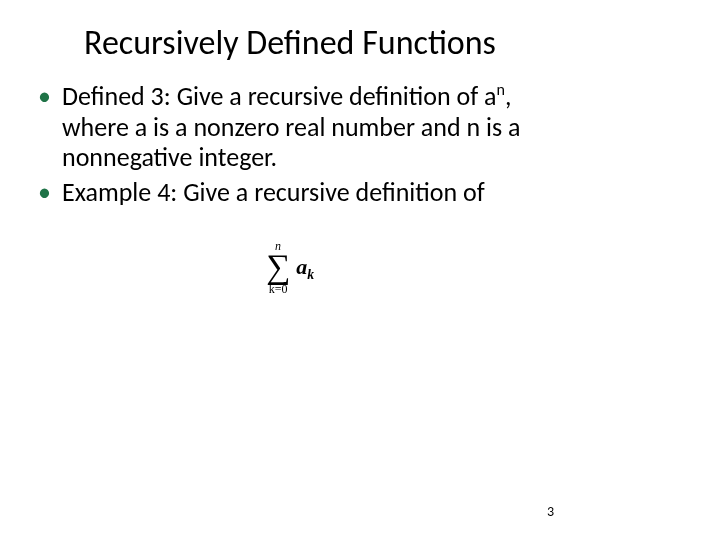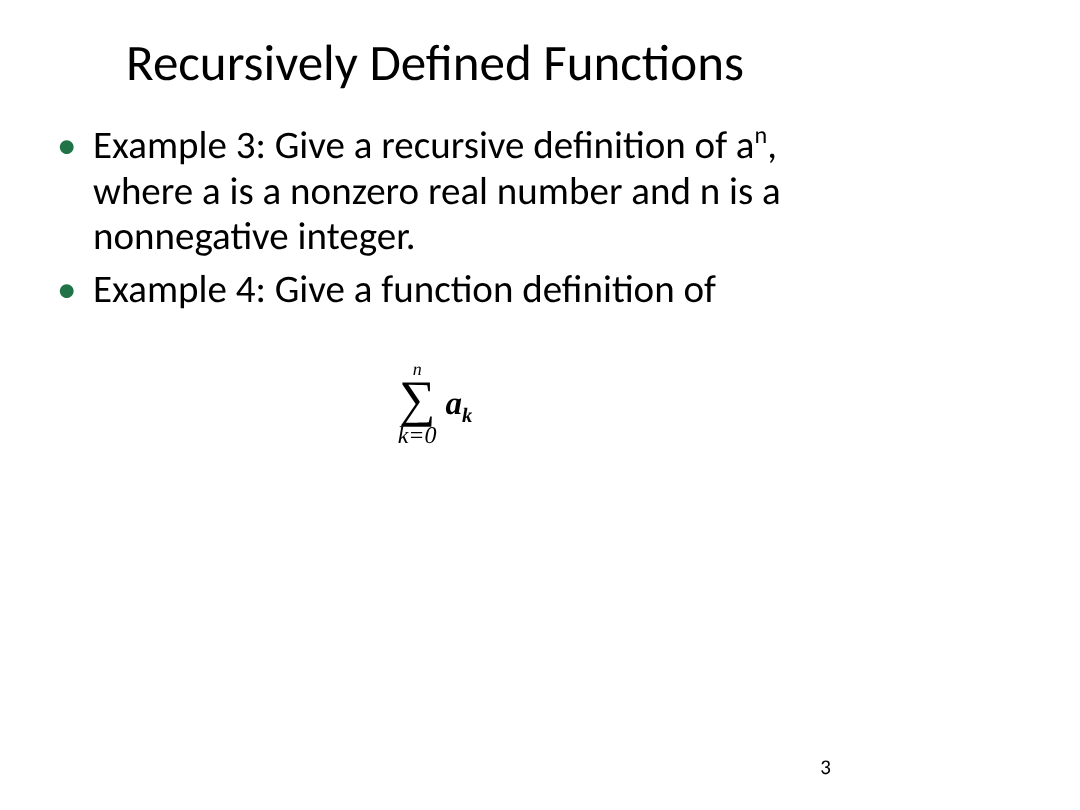--- a/index.html
+++ b/index.html
@@ -75,22 +75,21 @@
     font-size: 12px;
     font-style: italic;
     margin-bottom: 1px;
   }
   .sigma {
     font-size: 34px;
     line-height: 0.85;
     font-weight: 400;
   }
   .sum-bot {
-    font-size: 16px;
-    font-style: italic;
+    font-size: 12px;
     margin-top: 1px;
   }
   .sum-term {
     font-style: italic;
     font-weight: bold;
   }
   .sub {
     font-size: 0.62em;
     vertical-align: sub;
     line-height: 0;
@@ -107,24 +106,24 @@
 </head>
 <body>
 
 <div class="slide">
 
   <div class="title">Recursively Defined Functions</div>
 
   <div class="body">
     <ul class="bullets">
       <li>
-        <span>Example 3:</span><span> Give a recursive definition of a</span><span class="sup">n</span><span>, where a is a nonzero real number and n is a nonnegative integer.</span>
+        <span>Defined 3:</span><span> Give a recursive definition of a</span><span class="sup">n</span><span>, where a is a nonzero real number and n is a nonnegative integer.</span>
       </li>
       <li>
-        <span>Example 4:</span><span> Give a function definition of</span>
+        <span>Example 4:</span><span> Give a recursive definition of</span>
       </li>
     </ul>
 
     <div class="formula">
       <span class="sum-wrap">
         <span class="sum-core">
           <span class="sum-top">n</span>
           <span class="sigma">∑</span>
           <span class="sum-bot">k=0</span>
         </span>

